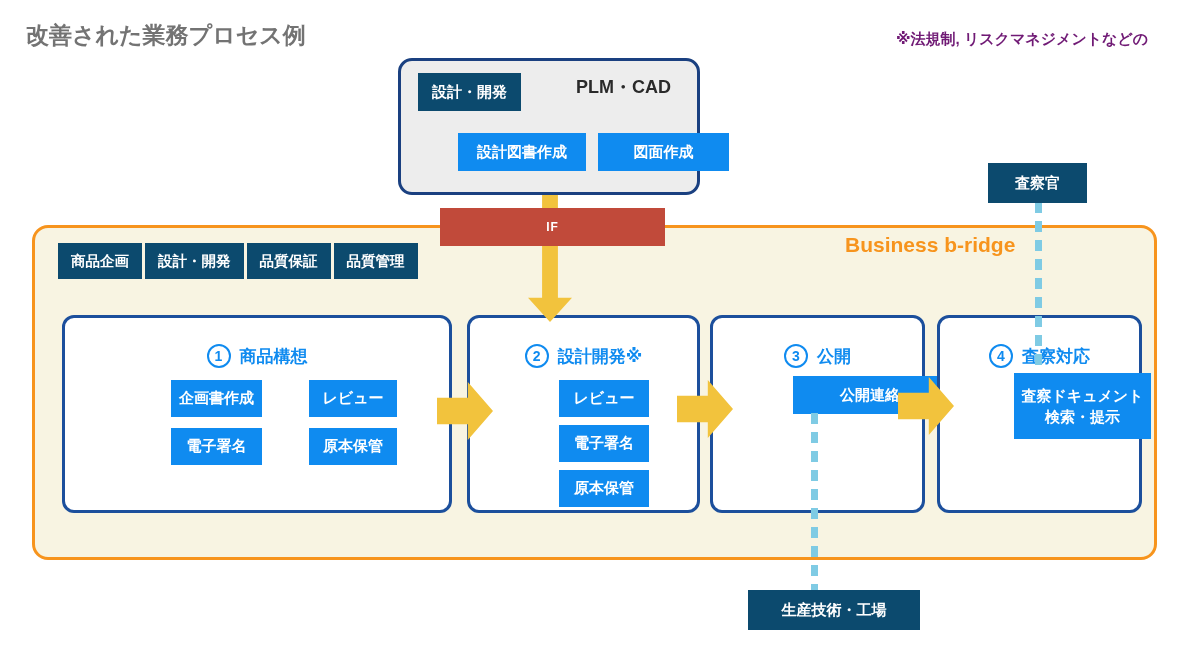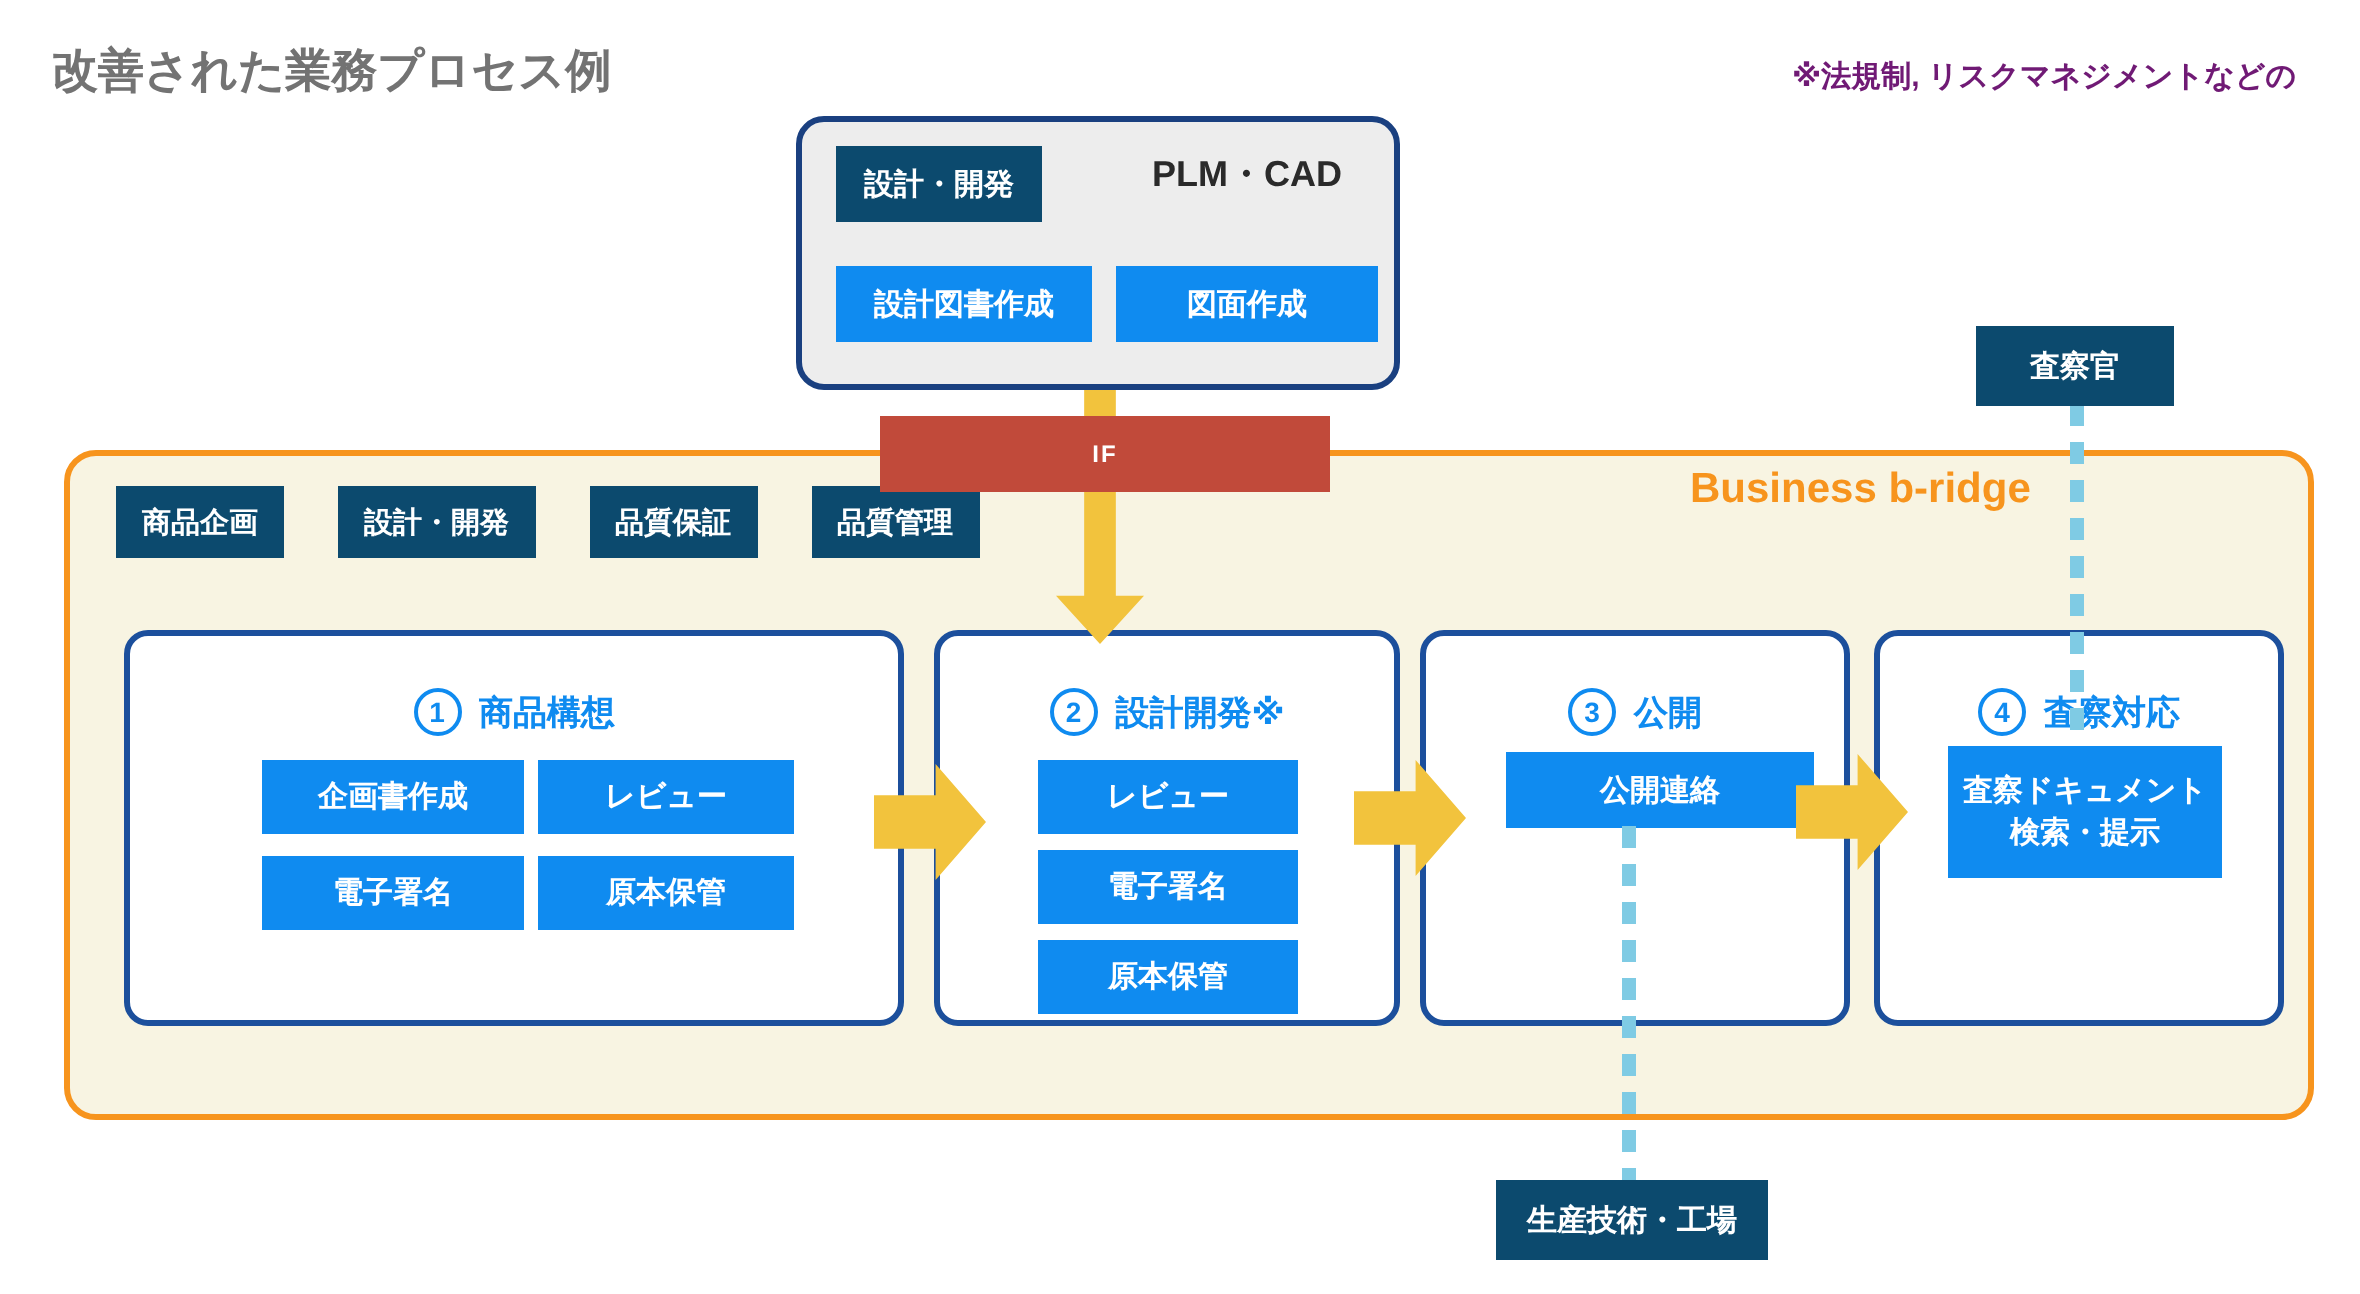--- a/index.html
+++ b/index.html
@@ -10,35 +10,35 @@
   .page-title{position:absolute;left:26px;top:20px;font-size:23px;font-weight:bold;color:#737373;}
   .footnote{position:absolute;left:896px;top:28px;width:280px;color:#701a75;font-size:15px;font-weight:bold;line-height:22px;}
   .footnote .l2{padding-left:14px;}
 
   
   .plm-box{position:absolute;left:398px;top:58px;width:302px;height:137px;background:#ededed;
            border:3px solid #1a4080;border-radius:14px;box-sizing:border-box;}
   .plm-label{position:absolute;right:26px;top:14px;font-size:18px;font-weight:bold;color:#2a2a2a;}
   .badge{background:#0c4a6e;color:#fff;font-weight:bold;font-size:15px;display:flex;align-items:center;justify-content:center;}
   .plm-dept{position:absolute;left:17px;top:12px;width:103px;height:38px;}
-  .btn{background:#0f8bf0;color:#fff;font-weight:bold;font-size:15px;display:flex;align-items:center;justify-content:center;text-align:center;}
+  .btn{background:#0f8bf0;color:#fff;font-weight:bold;font-size:15px;display:flex;align-items:center;justify-content:center;text-align:center;margin-left:40px;}
   .plm-btn1{position:absolute;left:17px;top:72px;width:128px;height:38px;}
   .plm-btn2{position:absolute;left:157px;top:72px;width:131px;height:38px;}
 
   
   .v-arrow{position:absolute;left:528px;top:195px;width:44px;height:127px;background:#f2c33d;
            clip-path:polygon(32% 0,68% 0,68% 81%,100% 81%,50% 100%,0 81%,32% 81%);z-index:5;}
   .if-bar{position:absolute;left:440px;top:208px;width:225px;height:38px;background:#c14a3a;color:#fff;
           font-weight:bold;font-size:12px;display:flex;align-items:center;justify-content:center;z-index:6;letter-spacing:1px;}
 
   
   .platform{position:absolute;left:32px;top:225px;width:1125px;height:335px;background:#f8f4e2;
             border:3px solid #f7941d;border-radius:16px;box-sizing:border-box;z-index:1;}
   .brand{position:absolute;left:845px;top:233px;font-size:21px;font-weight:bold;color:#f7941d;z-index:2;}
-  .dept-row{position:absolute;left:58px;top:243px;display:flex;gap:27px;z-index:2;}
+  .dept-row{position:absolute;left:58px;top:243px;display:flex;gap:3px;z-index:2;}
   .dept-row .badge{height:36px;padding:0 13px;font-size:14.5px;}
 
   
   .stage{position:absolute;top:315px;height:198px;background:#ffffff;border:3px solid #1c4f9c;
          border-radius:12px;box-sizing:border-box;z-index:2;}
   .stage-1{left:62px;width:390px;}
   .stage-2{left:467px;width:233px;}
   .stage-3{left:710px;width:215px;}
   .stage-4{left:937px;width:205px;}
   .stage-head{position:absolute;top:26px;left:0;width:100%;display:flex;align-items:center;justify-content:center;gap:9px;}
@@ -58,21 +58,21 @@
   .h-arrow.a2{left:677px;top:380px;}
   .h-arrow.a3{left:898px;top:377px;}
 
   
   .dash-v{position:absolute;width:7px;z-index:7;
           background:repeating-linear-gradient(180deg,#7fcbe4 0 11px,transparent 11px 19px);}
   .dash-inspector{left:1035px;top:202px;height:171px;}
   .dash-factory{left:811px;top:413px;height:177px;}
   .ext-badge{z-index:8;}
   .inspector-badge{position:absolute;left:988px;top:163px;width:99px;height:40px;font-size:15px;}
-  .factory-badge{position:absolute;left:748px;top:590px;width:136px;height:40px;font-size:15px;}
+  .factory-badge{position:absolute;left:748px;top:590px;width:172px;height:40px;font-size:15px;}
 </style>
 </head>
 <body>
 
 <div class="canvas">
 
   <div class="page-title">改善された業務プロセス例</div>
 
   <div class="footnote">
     <div class="l1">※法規制, リスクマネジメントなどの</div>

